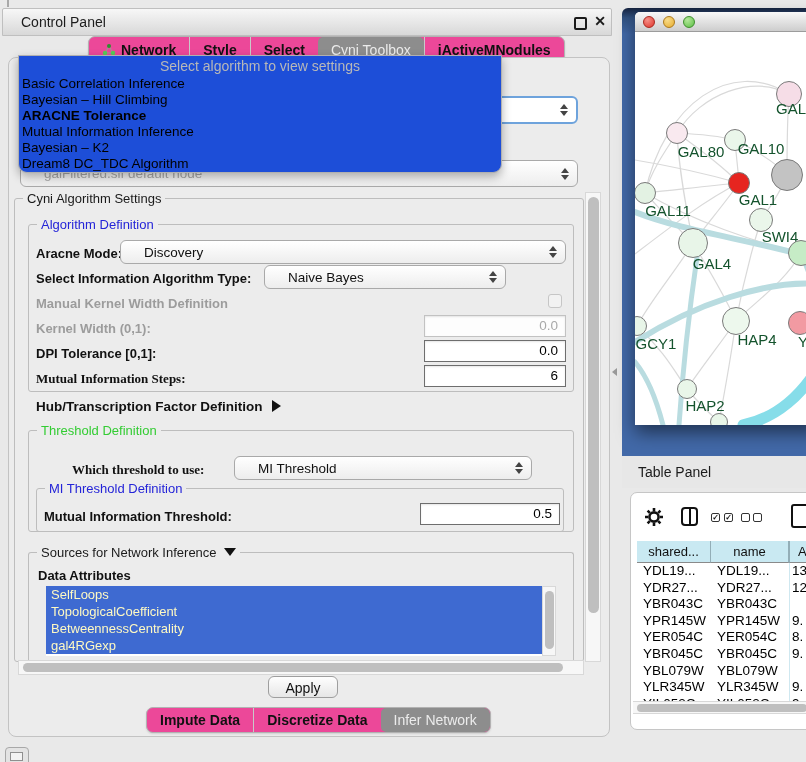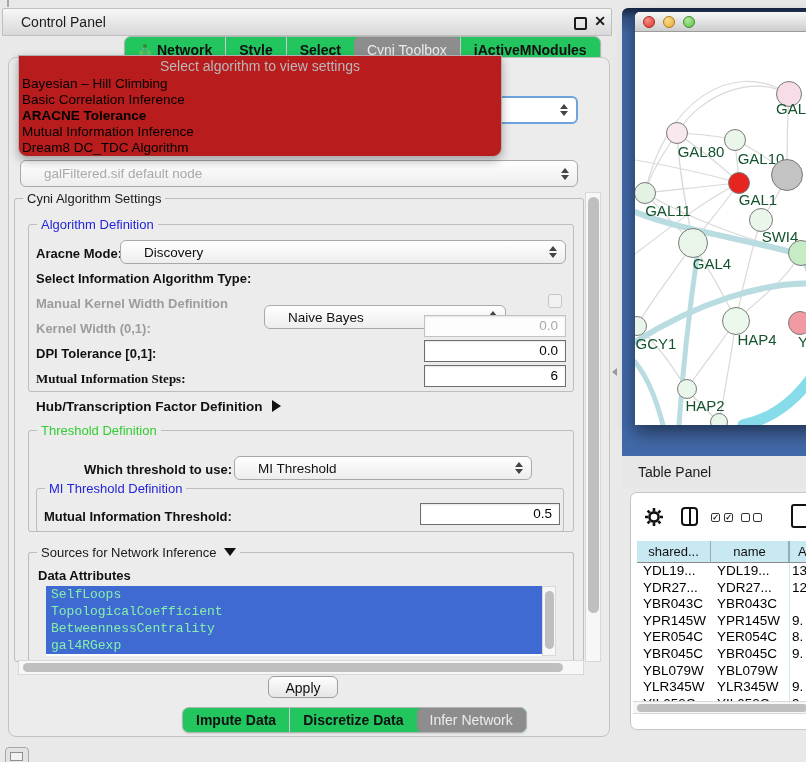--- a/index.html
+++ b/index.html
@@ -7,22 +7,22 @@
         font-family:"Liberation Sans",sans-serif;color:#111;}
   .abs{position:absolute;}
   
   .cp-titlebar{left:2px;top:8px;width:608px;height:26px;
     background:linear-gradient(#f7f7f7,#d8d8d8);border:1px solid #bfbfbf;border-radius:2px 2px 0 0;}
   .cp-title{position:absolute;left:18px;top:0;line-height:26px;font-size:14px;color:#1c1c1c;}
   .float-btn{position:absolute;right:24px;top:8px;width:9px;height:9px;border:2px solid #1a1a1a;border-radius:2px;}
   .close-btn{position:absolute;right:5px;top:4px;font-size:14px;font-weight:700;color:#1a1a1a;}
   .notch{left:7px;top:0;width:2px;height:7px;background:#a8a8a8;}
   
-  .seg-strip{display:flex;background:#22c55e;border:1px solid #b2b2b2;border-radius:7px;overflow:hidden;
-     box-shadow:0 1px 2px rgba(0,0,0,0.12);margin-left:36px;}
+  .seg-strip{display:flex;background:#ec4899;border:1px solid #b2b2b2;border-radius:7px;overflow:hidden;
+     box-shadow:0 1px 2px rgba(0,0,0,0.12);}
   .seg{padding:0 13px;line-height:24px;font-size:14px;font-weight:600;color:#111;display:flex;align-items:center;gap:5px;}
   .seg + .seg{border-left:1px solid #c9c9c9;}
   .seg.sel{background:#8d8d8d;color:#ececec;border-left:none;border-radius:5px;font-weight:500;}
   .tabicon svg{display:block;}
   .cp-body{left:8px;top:57px;width:600px;height:678px;background:#ececec;border:1px solid #c3c3c3;border-radius:8px;}
   
   .combo{background:linear-gradient(#ffffff,#ededed);border:1px solid #a9a9a9;border-radius:6px;
      display:flex;align-items:center;padding-left:23px;font-size:13.5px;color:#111;box-sizing:border-box;}
   .combo .stepper{position:absolute;right:9px;top:50%;transform:translateY(-50%);width:8px;height:12px;}
   .stepper:before,.stepper:after{content:"";position:absolute;left:1px;border-left:4px solid transparent;border-right:4px solid transparent;}
@@ -39,30 +39,30 @@
   
   .group{border:1px solid #bdbdbd;border-radius:3px;}
   .legend{position:absolute;top:-8px;left:8px;background:#ececec;padding:0 4px;font-size:13px;white-space:nowrap;}
   .legend.blue{color:#2424d8;}
   .legend.green{color:#33cc33;}
   .tri-right{display:inline-block;width:0;height:0;border-top:6px solid transparent;border-bottom:6px solid transparent;
      border-left:9px solid #111;margin-left:9px;vertical-align:-1px;}
   .tri-down{display:inline-block;width:0;height:0;border-left:6px solid transparent;border-right:6px solid transparent;
      border-top:8px solid #111;margin-left:7px;vertical-align:1px;}
   
-  #algo-popup{left:18px;top:55px;width:482px;background:#b91c1c;border:1px solid #b0b0b0;
+  #algo-popup{left:18px;top:55px;width:482px;background:#1d4ed8;border:1px solid #b0b0b0;
      border-radius:0 0 9px 9px;box-shadow:0 4px 10px rgba(0,0,0,0.30);z-index:30;}
   .popup-placeholder{height:20px;line-height:20px;text-align:center;color:#b8b8b8;font-size:14px;}
   .opt{height:16px;line-height:16px;font-size:13.5px;padding-left:3px;color:#000;white-space:nowrap;}
   .opt.bold{font-weight:700;}
   
   .sb-track{background:#f7f7f7;border:1px solid #d8d8d8;box-sizing:border-box;}
   .sb-thumb{position:absolute;background:#bfbfbf;border-radius:6px;}
   
-  .attr-item{height:17px;line-height:17px;background:#3e6ad1;color:#86efac;font-size:13px;padding-left:5px;white-space:nowrap;font-family:Liberation Mono, monospace;}
+  .attr-item{height:17px;line-height:17px;background:#3e6ad1;color:#fef9c3;font-size:13px;padding-left:5px;white-space:nowrap;}
   
   .btn{background:linear-gradient(#fefefe,#e6e6e6);border:1px solid #9e9e9e;border-radius:6px;
      font-size:14px;text-align:center;box-sizing:border-box;}
   .dock-btn{left:5px;top:747px;width:22px;height:18px;background:#e3e3e3;border:1px solid #a8a8a8;border-radius:4px;}
   .dock-btn:before{content:"";position:absolute;left:4px;top:4px;width:11px;height:7px;border:1px solid #8f8f8f;background:#f2f2f2;}
   .splitter-arrow{left:612px;top:368px;width:0;height:0;border-top:4px solid transparent;border-bottom:4px solid transparent;border-right:5px solid #9a9a9a;}
   
   .desktop{left:622px;top:8px;width:184px;height:448px;border-radius:6px 0 0 0;
      background:linear-gradient(180deg,#16233f 0px,#31517f 10px,#4269a8 26px,#4269a8 100%);}
   .net-window{left:635px;top:12px;width:185px;height:413px;background:#fff;border-radius:5px 5px 0 0;
@@ -136,24 +136,25 @@
     <span class="stepper"></span>
   </div>
   <div class="abs combo ghost" style="left:20px;top:160px;width:558px;height:27px;z-index:5;">
     <span>galFiltered.sif default node</span>
     <span class="stepper"></span>
   </div>
 
   <div class="abs" id="algo-popup">
     <div class="popup-placeholder">Select algorithm to view settings</div>
     <div id="algo-options">
+        <div class="opt">Basic Correlation Inference</div>
         <div class="opt">Bayesian – Hill Climbing</div>
-        <div class="opt">Basic Correlation Inference</div>
         <div class="opt bold">ARACNE Tolerance</div>
         <div class="opt">Mutual Information Inference</div>
+        <div class="opt">Bayesian – K2</div>
         <div class="opt">Dream8 DC_TDC Algorithm</div>
       </div>
   </div>
 
   <div class="abs sb-track" style="left:585px;top:192px;width:16px;height:470px;">
     <div class="sb-thumb" style="left:2px;top:4px;width:11px;height:416px;"></div>
   </div>
 
   <div class="abs group" style="left:14px;top:198px;width:568px;height:462px;">
     <span class="legend" style="color:#1a1a1a;text-align:center;">Cyni Algorithm Settings</span>
@@ -163,21 +164,21 @@
     <span class="legend blue">Algorithm Definition</span>
   </div>
 
   <span class="abs flabel" style="left:36px;top:246px;">Aracne Mode:</span>
   <div class="abs combo" style="left:120px;top:240px;width:446px;height:24px;">
     <span>Discovery</span>
     <span class="stepper"></span>
   </div>
 
   <span class="abs flabel" style="left:36px;top:271px;">Select Information Algorithm Type:</span>
-  <div class="abs combo" style="left:264px;top:265px;width:242px;height:24px;margin-top:40px;">
+  <div class="abs combo" style="left:264px;top:265px;width:242px;height:24px;">
     <span>Naive Bayes</span>
     <span class="stepper"></span>
   </div>
 
   <span class="abs flabel dis" style="left:36px;top:296px;">Manual Kernel Width Definition</span>
   <div class="abs checkbox" style="left:548px;top:294px;width:14px;height:14px;"></div>
 
   <span class="abs flabel dis" style="left:36px;top:321px;">Kernel Width (0,1):</span>
   <div class="abs tfield dis" style="left:424px;top:315px;width:142px;height:22px;">0.0</div>
 
@@ -187,21 +188,21 @@
   <span class="abs flabel" style="left:36px;top:371px;font-family:Liberation Serif, serif;">Mutual Information Steps:</span>
   <div class="abs tfield" style="left:424px;top:365px;width:142px;height:22px;">6</div>
 
   <div class="abs" style="left:36px;top:399px;font-size:13.5px;font-weight:600;">
     <span>Hub/Transcription Factor Definition</span><span class="tri-right"></span>
   </div>
 
   <div class="abs group" style="left:28px;top:430px;width:544px;height:100px;">
     <span class="legend green">Threshold Definition</span>
   </div>
-  <span class="abs flabel" style="left:84px;top:462px;">Which threshold to use:</span>
+  <span class="abs flabel" style="left:72px;top:462px;font-family:Liberation Serif, serif;">Which threshold to use:</span>
   <div class="abs combo" style="left:234px;top:456px;width:298px;height:24px;">
     <span>MI Threshold</span>
     <span class="stepper"></span>
   </div>
   <div class="abs group" style="left:36px;top:488px;width:526px;height:42px;">
     <span class="legend blue">MI Threshold Definition</span>
   </div>
   <span class="abs flabel" style="left:44px;top:509px;">Mutual Information Threshold:</span>
   <div class="abs tfield" style="left:420px;top:503px;width:140px;height:22px;">0.5</div>
 
@@ -284,21 +285,21 @@
           <path d="M28,393 C20,362 10,342 0,330" stroke-width="5"></path>
         </g>
         <path d="M108,393 C142,386 168,362 185,332" fill="none" stroke="#86dde9" stroke-width="11" stroke-linecap="round"></path>
       </svg>
       <div id="net-nodes">
           <div class="node" style="left: 141px; top: 49px; width: 26px; height: 26px; background: rgb(246, 221, 231);"></div>
           <div class="node-label" style="left: 156px; top: 76px;">GAL</div>
           <div class="node" style="left: 31px; top: 90px; width: 22px; height: 22px; background: rgb(249, 233, 239);"></div>
           <div class="node-label" style="left: 66px; top: 119px;">GAL80</div>
           <div class="node" style="left: 89px; top: 97px; width: 22px; height: 22px; background: rgb(234, 246, 234);"></div>
-          <div class="node-label" style="left: 126px; top: 126px;">GAL10</div>
+          <div class="node-label" style="left: 126px; top: 116px;">GAL10</div>
           <div class="node" style="left: 136px; top: 127px; width: 32px; height: 32px; background: rgb(195, 195, 195);"></div>
           <div class="node" style="left: 93px; top: 140px; width: 22px; height: 22px; background: rgb(230, 37, 32);"></div>
           <div class="node-label" style="left: 123px; top: 167px;">GAL1</div>
           <div class="node" style="left: -1px; top: 150px; width: 22px; height: 22px; background: rgb(227, 242, 227);"></div>
           <div class="node-label" style="left: 33px; top: 178px;">GAL11</div>
           <div class="node" style="left: 114px; top: 176px; width: 24px; height: 24px; background: rgb(234, 246, 234);"></div>
           <div class="node-label" style="left: 145px; top: 204px;">SWI4</div>
           <div class="node" style="left: 43px; top: 196px; width: 30px; height: 30px; background: rgb(232, 245, 232);"></div>
           <div class="node-label" style="left: 77px; top: 231px;">GAL4</div>
           <div class="node" style="left: 153px; top: 208px; width: 26px; height: 26px; background: rgb(198, 236, 198);"></div>

